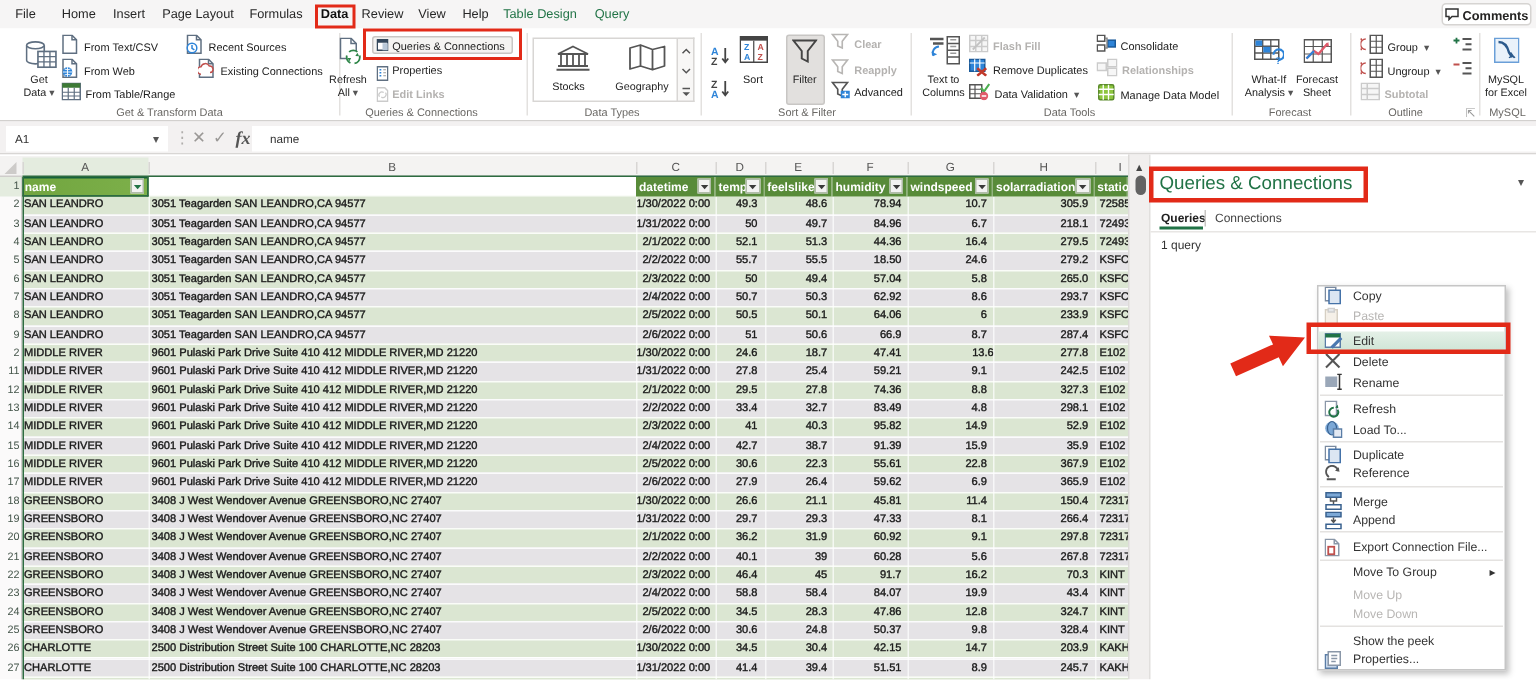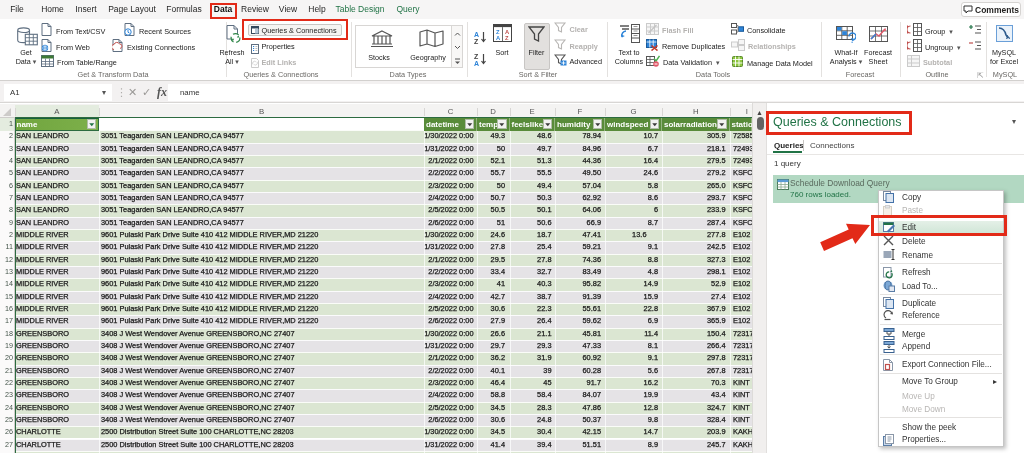--- a/index.html
+++ b/index.html
@@ -135,21 +135,21 @@
             <rect x="0.5" y="0.5" width="12" height="11" fill="#fff" stroke="#5f6f81"></rect>
             <rect x="0.5" y="0.5" width="12" height="3" fill="#3d7a35"></rect>
             <path d="M0.5 6.5 h12 M0.5 9 h12 M4.5 3.5 v8 M8.5 3.5 v8" stroke="#5f6f81" stroke-width="0.8"></path>
           </svg></span>From Table/Range</div>
 <div class="rbtn-small" style="left:124px;top:3.5px"><span class="ric"><svg width="12" height="13" viewBox="0 0 12 13">
             <path d="M1 0.5 h6 l3 3 v9 h-9 Z" fill="#fff" stroke="#5f6f81"></path>
             <path d="M7 0.5 v3 h3" fill="none" stroke="#5f6f81"></path>
             <circle cx="4" cy="9" r="3.2" fill="#fff" stroke="#2e84d8"></circle>
             <path d="M4 7 v2.2 l1.6 1" stroke="#2e84d8" fill="none"></path>
           </svg></span>Recent Sources</div>
-<div class="rbtn-small" style="left:112px;top:20px"><span class="ric"><svg width="12" height="13" viewBox="0 0 12 13">
+<div class="rbtn-small" style="left:132px;top:20px"><span class="ric"><svg width="12" height="13" viewBox="0 0 12 13">
             <path d="M1 0.5 h6 l3 3 v9 h-9 Z" fill="#fff" stroke="#5f6f81"></path>
             <path d="M7 0.5 v3 h3" fill="none" stroke="#5f6f81"></path>
             <path d="M2 10.5 a2.5 2.5 0 0 1 0 -5 a3 3 0 0 1 5.5 -0.5 a2.2 2.2 0 0 1 0.5 4.4" fill="#fff" stroke="#c0504d"></path>
           </svg></span>Existing Connections</div>
 <div class="abs" style="left:225.5px;top:5.5px;width:15px;height:19px">
 <svg width="15" height="19" viewBox="0 0 15 19">
 <path d="M1 0.5 h7 l3.5 3.5 v10 h-10.5 Z" fill="#fff" stroke="#5f6f81"></path>
 <path d="M8 0.5 v3.5 h3.5" fill="none" stroke="#5f6f81"></path>
 <circle cx="9.5" cy="13" r="4.4" fill="#fff" stroke="#2e8648" stroke-width="1.2" stroke-dasharray="6 2.8"></circle>
 <path d="M12.3 10.2 l1.1 2.3 -2.5 -0.1 Z" fill="#2e8648"></path>
@@ -415,21 +415,21 @@
 <div class="c cr" style="left:590.5px;width:53px">16.4</div>
 <div class="c cr" style="left:647.5px;width:63.5px">279.5</div>
 <div class="c cl" style="left:718.5px;width:19.0px">72493</div>
 </div>
 <div class="row rw" style="top:167.2px">
 <div class="c cl" style="left:1.5px;width:81.5px">SAN LEANDRO</div>
 <div class="c cl" style="left:86.5px;width:322px">3051 Teagarden SAN LEANDRO,CA 94577</div>
 <div class="c cr" style="left:409.5px;width:49.5px">2/2/2022 0:00</div>
 <div class="c cr" style="left:462.5px;width:28px">55.7</div>
 <div class="c cr" style="left:495px;width:42px">55.5</div>
-<div class="c cr" style="left:540.5px;width:46px">49.50</div>
+<div class="c cr" style="left:540.5px;width:46px">18.50</div>
 <div class="c cr" style="left:590.5px;width:53px">24.6</div>
 <div class="c cr" style="left:647.5px;width:63.5px">279.2</div>
 <div class="c cl" style="left:718.5px;width:19.0px">KSFC</div>
 </div>
 <div class="row rg" style="top:179.6px">
 <div class="c cl" style="left:1.5px;width:81.5px">SAN LEANDRO</div>
 <div class="c cl" style="left:86.5px;width:322px">3051 Teagarden SAN LEANDRO,CA 94577</div>
 <div class="c cr" style="left:409.5px;width:49.5px">2/3/2022 0:00</div>
 <div class="c cr" style="left:462.5px;width:28px">50</div>
 <div class="c cr" style="left:495px;width:42px">49.4</div>
@@ -471,21 +471,21 @@
 <div class="c cr" style="left:647.5px;width:63.5px">287.4</div>
 <div class="c cl" style="left:718.5px;width:19.0px">KSFC</div>
 </div>
 <div class="row rg" style="top:228.9px">
 <div class="c cl" style="left:1.5px;width:81.5px">MIDDLE RIVER</div>
 <div class="c cl" style="left:86.5px;width:322px">9601 Pulaski Park Drive Suite 410 412 MIDDLE RIVER,MD 21220</div>
 <div class="c cr" style="left:409.5px;width:49.5px">1/30/2022 0:00</div>
 <div class="c cr" style="left:462.5px;width:28px">24.6</div>
 <div class="c cr" style="left:495px;width:42px">18.7</div>
 <div class="c cr" style="left:540.5px;width:46px">47.41</div>
-<div class="c cr" style="left:596px;width:36px">13.6</div>
+<div class="c cr" style="left:576px;width:72px">13.6</div>
 <div class="c cr" style="left:647.5px;width:63.5px">277.8</div>
 <div class="c cl" style="left:718.5px;width:19.0px">E102</div>
 </div>
 <div class="row rw" style="top:241.2px">
 <div class="c cl" style="left:1.5px;width:81.5px">MIDDLE RIVER</div>
 <div class="c cl" style="left:86.5px;width:322px">9601 Pulaski Park Drive Suite 410 412 MIDDLE RIVER,MD 21220</div>
 <div class="c cr" style="left:409.5px;width:49.5px">1/31/2022 0:00</div>
 <div class="c cr" style="left:462.5px;width:28px">27.8</div>
 <div class="c cr" style="left:495px;width:42px">25.4</div>
 <div class="c cr" style="left:540.5px;width:46px">59.21</div>
@@ -527,21 +527,21 @@
 <div class="c cl" style="left:718.5px;width:19.0px">E102</div>
 </div>
 <div class="row rw" style="top:290.5px">
 <div class="c cl" style="left:1.5px;width:81.5px">MIDDLE RIVER</div>
 <div class="c cl" style="left:86.5px;width:322px">9601 Pulaski Park Drive Suite 410 412 MIDDLE RIVER,MD 21220</div>
 <div class="c cr" style="left:409.5px;width:49.5px">2/4/2022 0:00</div>
 <div class="c cr" style="left:462.5px;width:28px">42.7</div>
 <div class="c cr" style="left:495px;width:42px">38.7</div>
 <div class="c cr" style="left:540.5px;width:46px">91.39</div>
 <div class="c cr" style="left:590.5px;width:53px">15.9</div>
-<div class="c cr" style="left:647.5px;width:63.5px">27.4</div>
+<div class="c cr" style="left:647.5px;width:63.5px">35.9</div>
 <div class="c cl" style="left:718.5px;width:19.0px">E102</div>
 </div>
 <div class="row rg" style="top:302.9px">
 <div class="c cl" style="left:1.5px;width:81.5px">MIDDLE RIVER</div>
 <div class="c cl" style="left:86.5px;width:322px">9601 Pulaski Park Drive Suite 410 412 MIDDLE RIVER,MD 21220</div>
 <div class="c cr" style="left:409.5px;width:49.5px">2/5/2022 0:00</div>
 <div class="c cr" style="left:462.5px;width:28px">30.6</div>
 <div class="c cr" style="left:495px;width:42px">22.3</div>
 <div class="c cr" style="left:540.5px;width:46px">55.61</div>
 <div class="c cr" style="left:590.5px;width:53px">22.8</div>
@@ -805,31 +805,20 @@
     </div>
 <div id="panel">
 <div id="ptitle">Queries &amp; Connections</div>
 <div id="pdrop">▾</div>
 <div id="ptab1">Queries</div>
       <div id="ptabsep"></div>
       <div id="ptab2">Connections</div>
 <div id="punder"></div>
       <div id="pline"></div>
 <div id="pcount">1 query</div>
-<div id="qitem">
-<div id="qicon">
-          <svg width="12" height="11" viewBox="0 0 12 11">
-            <rect x="0.5" y="0.5" width="11" height="10" fill="#fff" stroke="#4a7a5a"></rect>
-            <rect x="0.5" y="0.5" width="11" height="2.6" fill="#5b9bd5"></rect>
-            <path d="M0.5 5.5 h11 M0.5 8 h11 M4 3 v7.5 M8 3 v7.5" stroke="#8aa890" stroke-width="0.8"></path>
-          </svg>
-        </div>
-<div class="t1">Schedule Download Query</div>
-<div class="t2">760 rows loaded.</div>
-</div>
 </div>
 <div id="cmenu"></div>
 <div class="mi" style="top:190.8px">
       <span class="mic">
         <svg width="11" height="12" viewBox="0 0 11 12">
           <rect x="0.5" y="0.5" width="7" height="9" fill="#fff" stroke="#7a8aa0"></rect>
           <rect x="3" y="2.5" width="7.5" height="9" fill="#dce6f2" stroke="#4472a8"></rect>
         </svg>
       </span>
       <span class="mlab">Copy</span>

